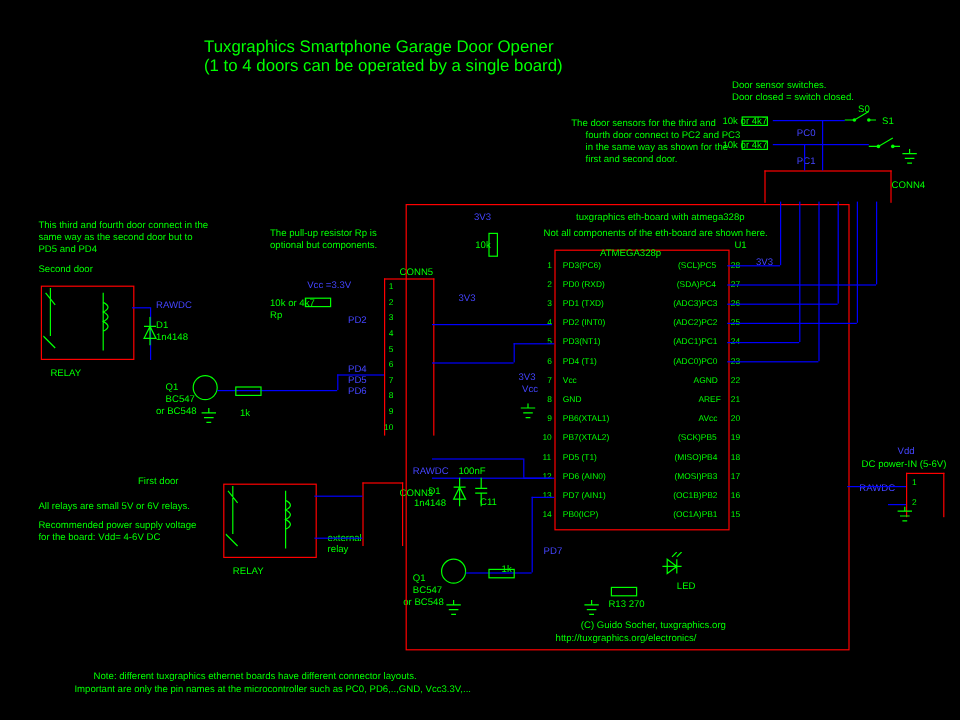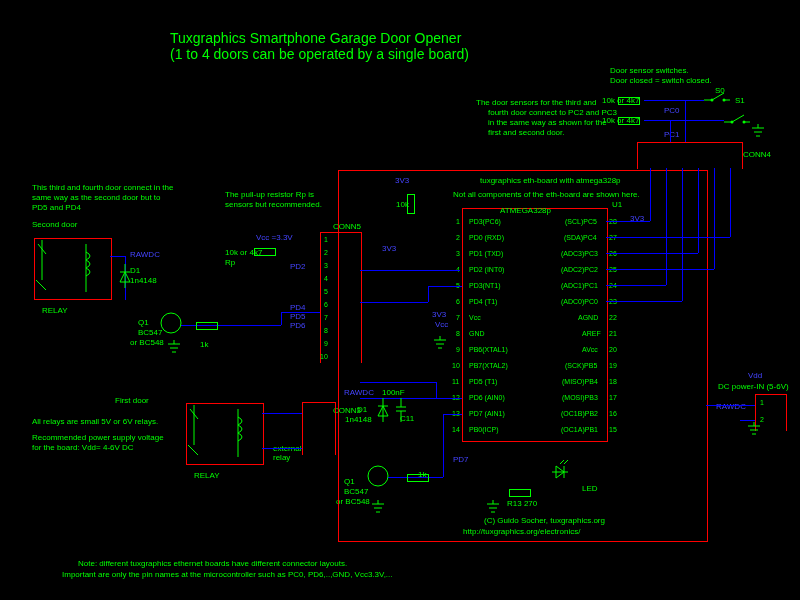--- a/index.html
+++ b/index.html
@@ -34,21 +34,21 @@
 <div class="t" style="left:488px;top:118px">in the same way as shown for the</div>
 <div class="t" style="left:488px;top:128px">first and second door.</div>
 
 <div class="t" style="left:32px;top:183px">This third and fourth door connect in the</div>
 <div class="t" style="left:32px;top:193px">same way as the second door but to</div>
 <div class="t" style="left:32px;top:203px">PD5 and PD4</div>
 <div class="t" style="left:32px;top:220px">Second door</div>
 <div class="t" style="left:115px;top:396px">First door</div>
 
 <div class="t" style="left:225px;top:190px">The pull-up resistor Rp is</div>
-<div class="t" style="left:225px;top:200px">sensors but recommended.</div>
+<div class="t" style="left:225px;top:200px">optional but components.</div>
 
 <div class="t" style="left:32px;top:417px">All relays are small 5V or 6V relays.</div>
 <div class="t" style="left:32px;top:433px">Recommended power supply voltage</div>
 <div class="t" style="left:32px;top:443px">for the board: Vdd= 4-6V DC</div>
 
 <div class="box" style="left:34px;top:238px;width:76px;height:60px"></div>
 <svg style="left:36px;top:240px" width="72" height="56">
 <path d="M6 0 L6 40 M50 4 L50 52 M50 12 q8 4 0 8 q8 4 0 8 q8 4 0 8 M2 4 L10 14 M0 40 L10 50" stroke="#0f0" fill="none"></path>
 </svg>
 <div class="t" style="left:42px;top:306px">RELAY</div>
@@ -177,21 +177,21 @@
 <div class="t" style="left:609px;top:346px;font-size:7px">20</div>
 <div class="t" style="left:609px;top:362px;font-size:7px">19</div>
 <div class="t" style="left:609px;top:378px;font-size:7px">18</div>
 <div class="t" style="left:609px;top:394px;font-size:7px">17</div>
 <div class="t" style="left:609px;top:410px;font-size:7px">16</div>
 <div class="t" style="left:609px;top:426px;font-size:7px">15</div>
 
 <div class="t blue" style="left:432px;top:310px">3V3</div>
 <div class="t blue" style="left:435px;top:320px">Vcc</div>
 
-<div class="t" style="left:582px;top:484px">LED</div>
+<div class="t" style="left:564px;top:484px">LED</div>
 <div class="t" style="left:507px;top:499px">R13  270</div>
 <svg style="left:548px;top:460px" width="24" height="24">
 <path d="M4 12 L20 12 M8 6 L8 18 L16 12 Z M16 6 L16 18" stroke="#0f0" fill="none"></path>
 <path d="M12 4 L16 0 M16 4 L20 0" stroke="#0f0"></path>
 </svg>
 <div class="box" style="left:509px;top:489px;width:20px;height:6px;border-color:#0f0"></div>
 
 <div class="t" style="left:718px;top:382px">DC power-IN (5-6V)</div>
 <div class="t blue" style="left:748px;top:371px">Vdd</div>
 <div class="t blue" style="left:716px;top:402px">RAWDC</div>

